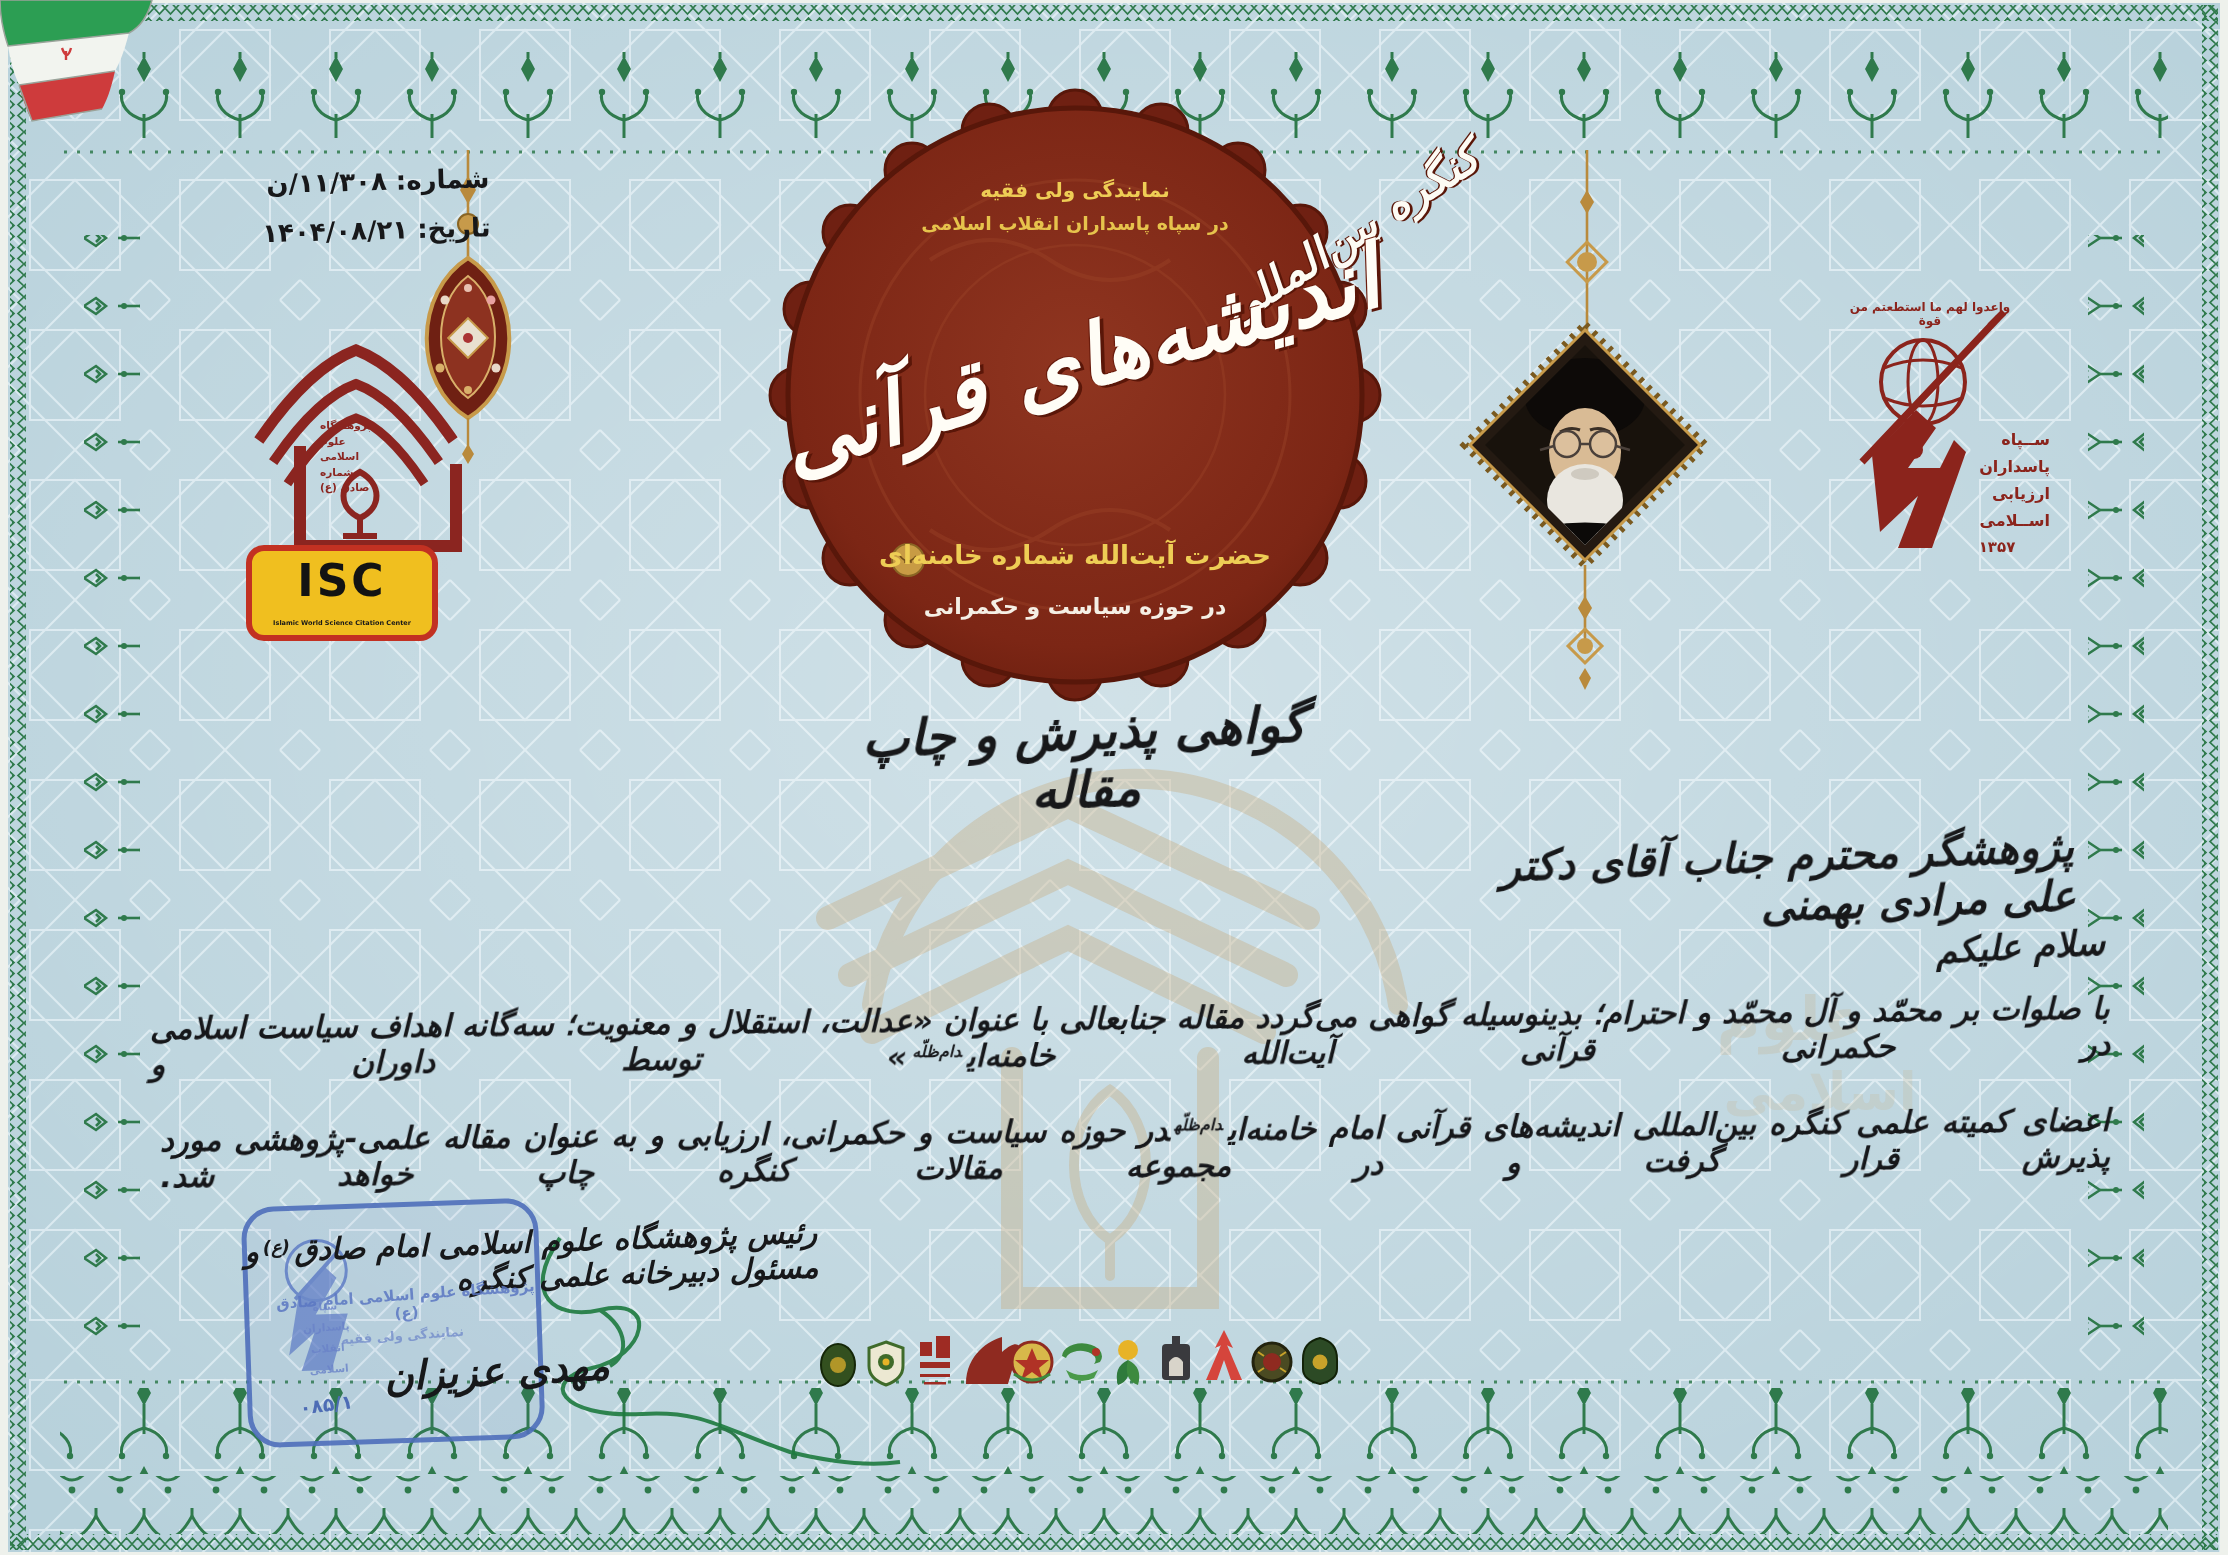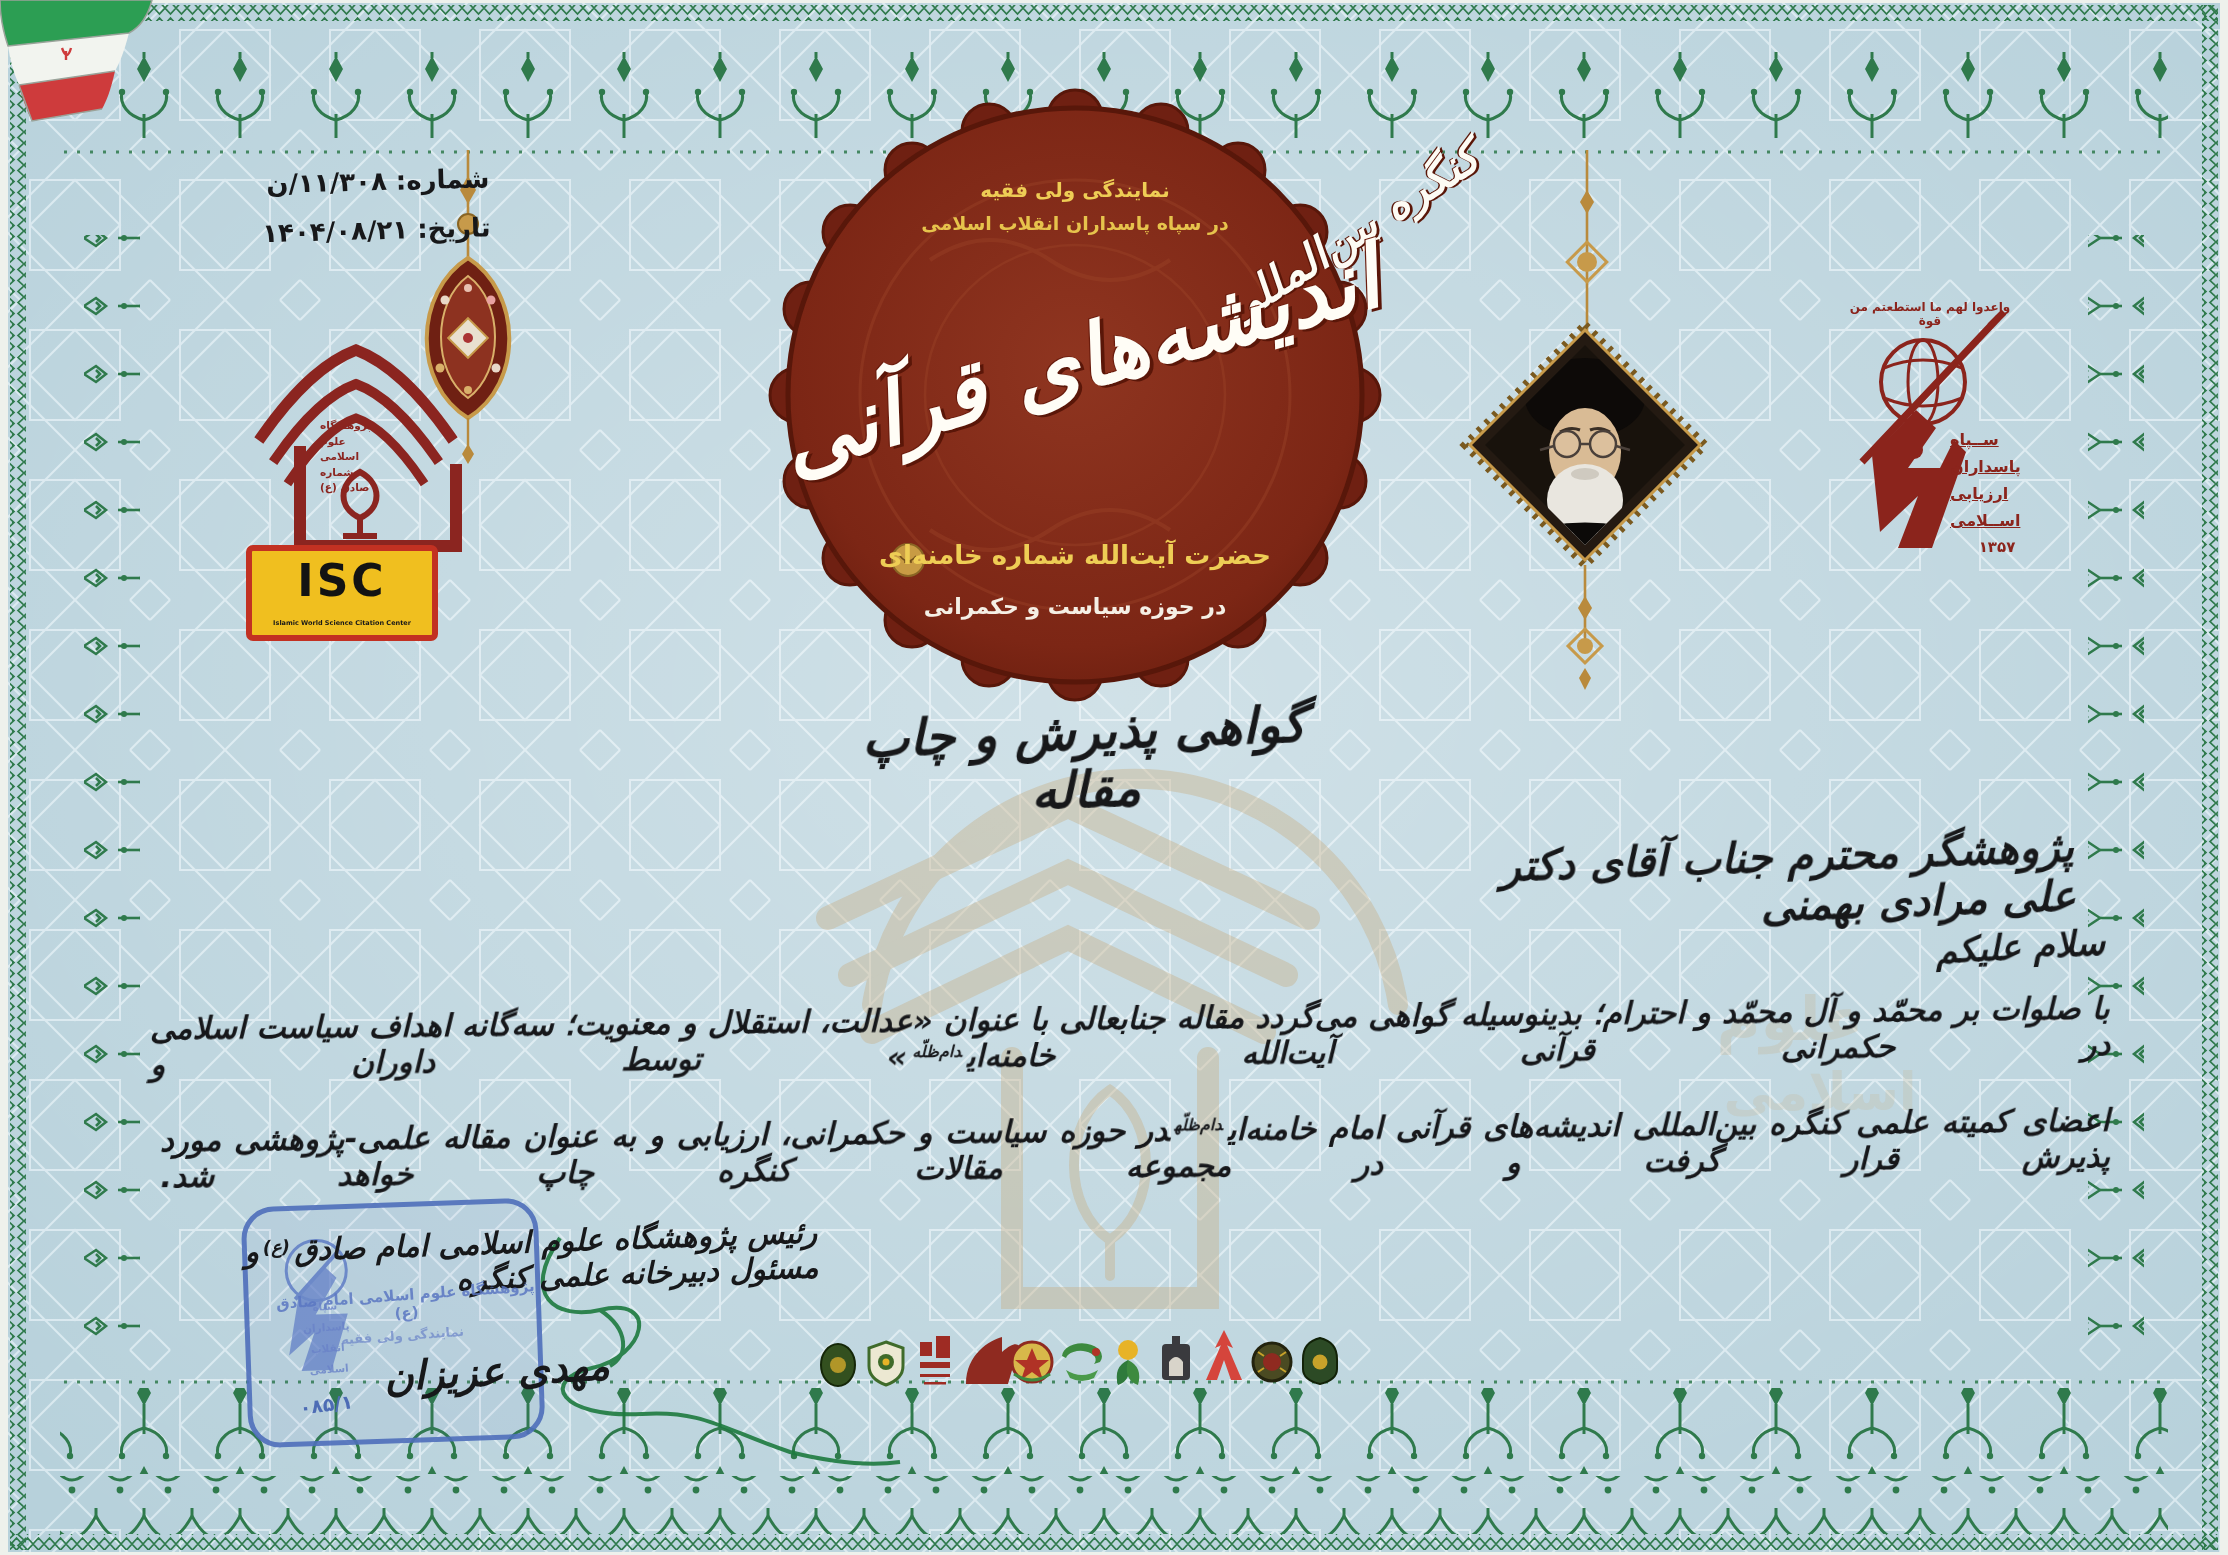--- a/index.html
+++ b/index.html
@@ -19,28 +19,28 @@
      transform:rotate(-33deg);text-shadow:2px 2px 0 #5a1608,-1px -1px 0 #5a1608;}
   #congress-title{left:770px;top:320px;width:620px;font-size:86px;font-weight:800;color:#fffdf6;
      line-height:.95;transform:rotate(-16deg);text-shadow:3px 3px 0 #5a1608,-1px -1px 0 #6b1d0e;}
   #honorific{left:855px;top:540px;width:440px;font-size:26px;font-weight:700;color:#eecd55;}
   #scope{left:885px;top:594px;width:380px;font-size:22px;font-weight:700;color:#f5efe5;}
   
   #inst-caption{left:320px;top:418px;width:66px;font-size:10.5px;font-weight:700;color:#8b2520;
      line-height:15.5px;text-align:left;}
   
   #isc{position:absolute;left:246px;top:545px;width:180px;height:84px;background:#f0bf1f;
-     border:6px solid #c23122;border-radius:7px;display:flex;flex-direction:column;
+     border:6px solid #c23122;border-radius:18px;display:flex;flex-direction:column;
      align-items:center;justify-content:center;}
   #isc .acr{font-size:44px;font-weight:800;color:#131313;letter-spacing:3px;line-height:1;}
   #isc .cap{font-size:6.5px;font-weight:700;color:#1a1a1a;margin-top:16px;white-space:nowrap;}
   
   #irgc-motto{left:1840px;top:300px;width:180px;font-size:12px;font-weight:700;color:#8b241c;text-align:center;}
   #irgc-lines{left:1950px;top:426px;width:100px;font-size:16px;font-weight:700;color:#8b241c;
-     line-height:27px;text-align:left;text-decoration:underline;}
+     line-height:27px;text-align:right;}
   #irgc-year{left:1962px;top:538px;width:70px;font-size:15px;font-weight:700;color:#8b241c;text-align:center;}
   
   #heading{left:835px;top:703px;width:500px;font-size:50px;font-weight:700;transform:rotate(-2deg);}
   #recipient{left:1500px;top:832px;width:575px;text-align:right;font-size:42px;font-weight:700;transform:rotate(-2deg);}
   #salam{left:1890px;top:928px;width:215px;text-align:right;font-size:35px;font-weight:700;transform:rotate(-3deg);}
   .bodyline{font-size:31px;font-weight:600;color:#16171a;text-align:justify;text-align-last:justify;}
   #line1{left:150px;top:1000px;width:1960px;transform:rotate(-.6deg);}
   #line2{left:160px;top:1112px;width:1950px;transform:rotate(-.6deg);}
   .dz{font-size:.52em;vertical-align:.6em;margin:0 5px;font-weight:700;}
   .sealw{font-size:.6em;vertical-align:.45em;margin:0 4px;}

